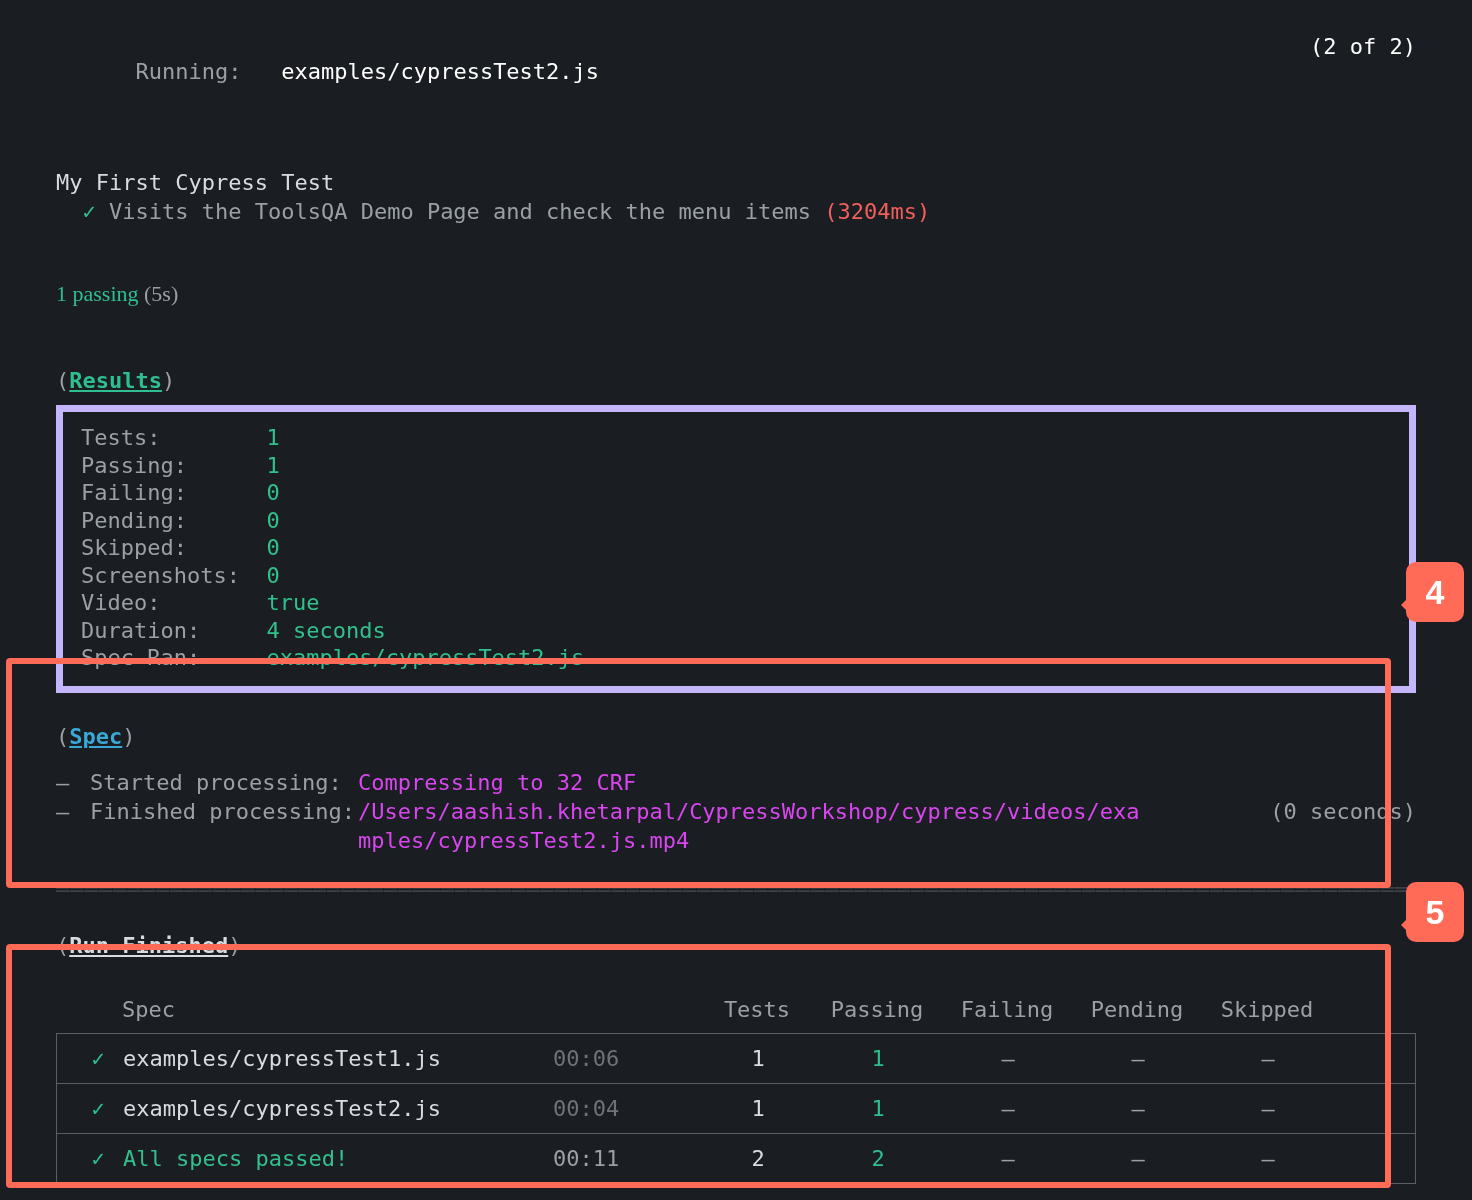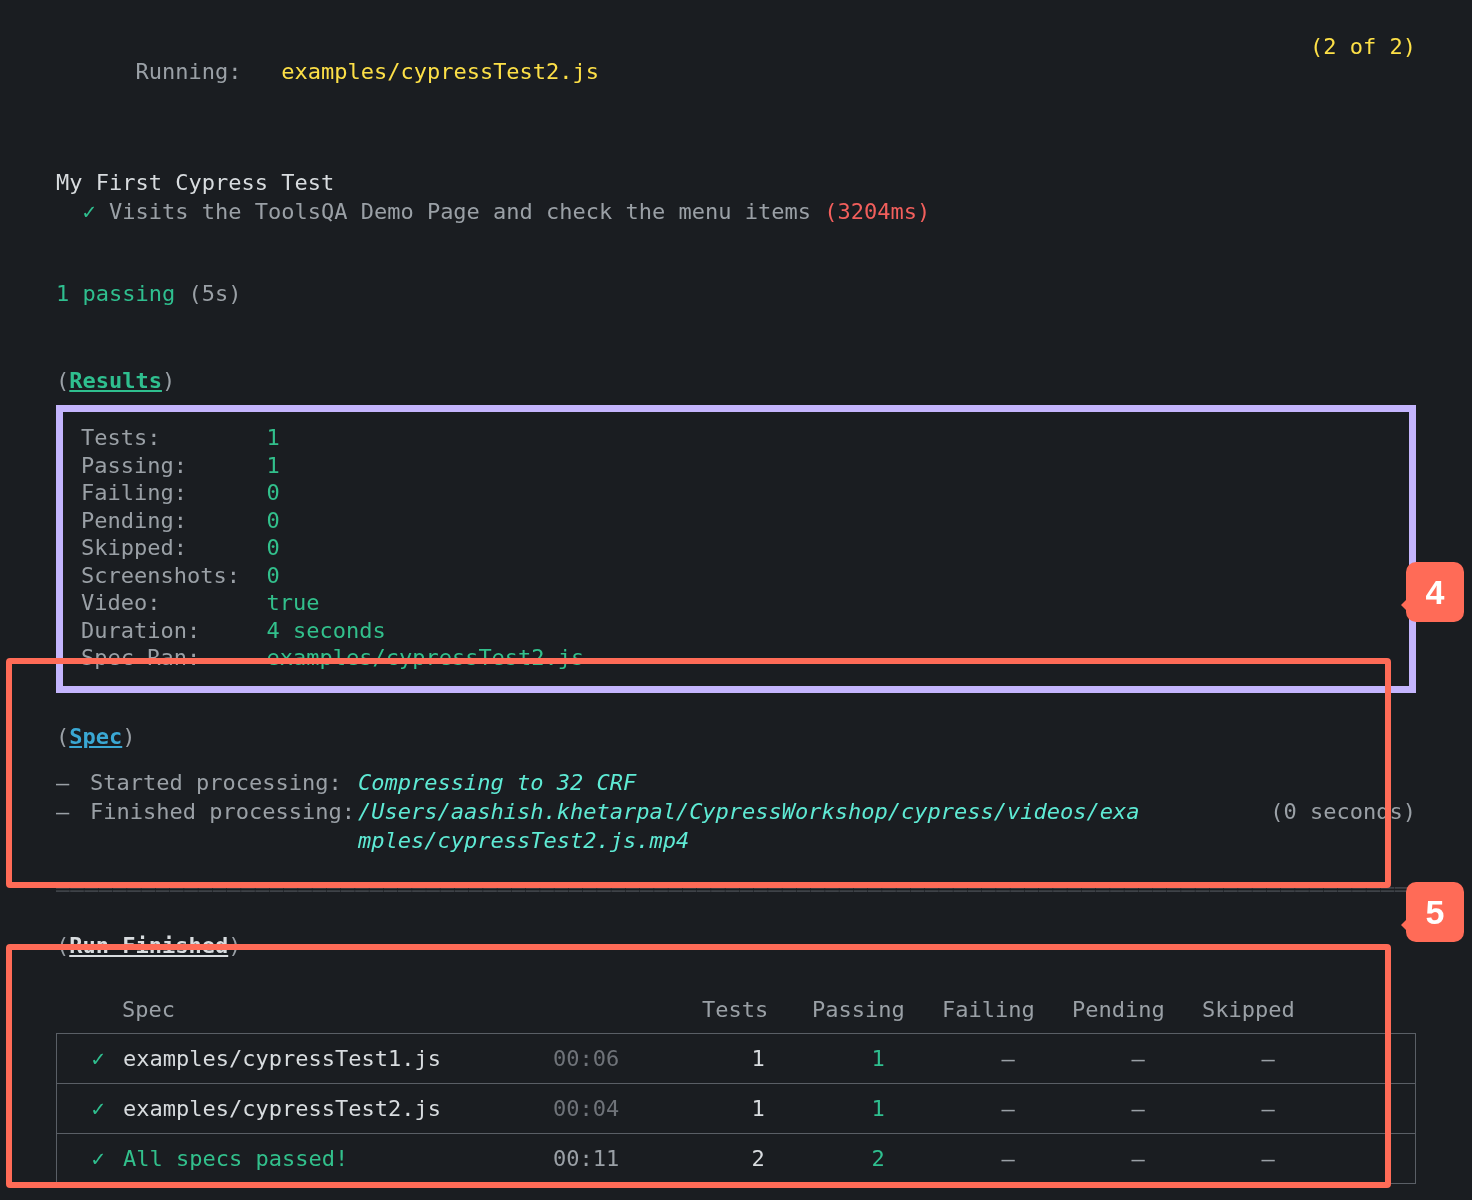--- a/index.html
+++ b/index.html
@@ -9,21 +9,21 @@
     background: #1a1d21;
     font-family: "Menlo", "Consolas", "DejaVu Sans Mono", monospace;
     font-size: 22px;
     color: #9aa0a6;
     overflow: hidden;
   }
   .wrapper { padding: 34px 56px 0 56px; position: relative; }
 
   
   .gray   { color: #9aa0a6; }
-  .dim    { color: #fde047; }
+  .dim    { color: #ffffff; }
   .white  { color: #d8dcdf; }
   .green  { color: #2fbf8f; }
   .greentxt { color: #32c08c; }
   .red    { color: #f25f5c; }
   .link-green { color: #2fbf8f; text-decoration: underline; font-weight: bold; }
   .link-cyan  { color: #3aa8d4; text-decoration: underline; font-weight: bold; }
   .link-white { color: #d8dcdf; text-decoration: underline; font-weight: bold; margin-top: 43px; }
 
   .line { white-space: pre; line-height: 1.3; }
   .block { margin-top: 26px; }
@@ -37,21 +37,21 @@
     padding: 12px 18px 14px 18px;
     margin-top: 10px;
   }
   .kv { white-space: pre; line-height: 1.25; }
 
   .video-area { margin-top: 30px; }
   .video-lines { margin-top: 18px; }
   .vrow { display:flex; white-space: normal; line-height: 1.3; }
   .vrow .dash { width: 34px; color:#9aa0a6; flex:none; }
   .vrow .vlabel { width: 268px; color:#9aa0a6; flex:none; }
-  .vrow .vval { color:#5eead4; flex:1; word-break: break-all; font-style: italic; }
+  .vrow .vval { color:#d946ef; flex:1; word-break: break-all; }
   .vrow .vtime { color:#9aa0a6; white-space:pre; flex:none; padding-left:30px; }
   .indent { width:302px; flex:none; }
 
   .divider {
     margin-top: 22px;
     color:#3e4248;
     white-space: nowrap;
     overflow: hidden;
     font-size:22px;
     letter-spacing: 1px;
@@ -65,21 +65,21 @@
   }
   .thead, .trow {
     display:grid;
     grid-template-columns: 50px 430px 150px 110px 130px 130px 130px 130px;
     align-items:center;
     padding: 12px 0 12px 16px;
   }
   .thead { color:#9aa0a6; border:none; }
   .trow { border:1px solid #5a5f66; margin-top:-1px; }
   .trow.summary { border-top:1px solid #5a5f66; }
-  .center { text-align:left; }
+  .center { text-align:center; }
   .time { color:#6f7379; text-align:left; padding-right:40px; }
   .check { color:#2fbf8f; text-align:center; }
   .dashcell { text-align:center; color:#9aa0a6; }
   .cell-white { color:#d8dcdf; text-align:center; }
   .cell-green { color:#2fbf8f; text-align:center; }
 
   
   .callout {
     position:absolute;
     border:6px solid #ff6b57;
@@ -118,21 +118,21 @@
       <span class="gray">Running:</span><span>   </span><span class="dim">examples/cypressTest2.js</span>
     </div>
     <div class="running-right dim">(2 of 2)</div>
   </div>
 
   <div class="block" style="margin-top:60px;">
     <div class="line white">My First Cypress Test</div>
     <div class="line">  <span class="green">✓</span> <span class="gray">Visits the ToolsQA Demo Page and check the menu items</span> <span class="red">(3204ms)</span></div>
   </div>
 
-  <div class="block" style="margin-top:54px;">
+  <div class="block" style="margin-top:54px;font-family:Liberation Serif, serif;">
     <div class="line"><span class="green">1 passing</span> <span class="gray">(5s)</span></div>
   </div>
 
   <div class="block" style="margin-top:58px;">
     <div class="line"><span class="gray">(</span><span class="link-green">Results</span><span class="gray">)</span></div>
   </div>
 
   <div class="results-box">
     <div class="kv"><span class="gray">Tests:</span>        <span class="greentxt">1</span></div>
     <div class="kv"><span class="gray">Passing:</span>      <span class="greentxt">1</span></div>

